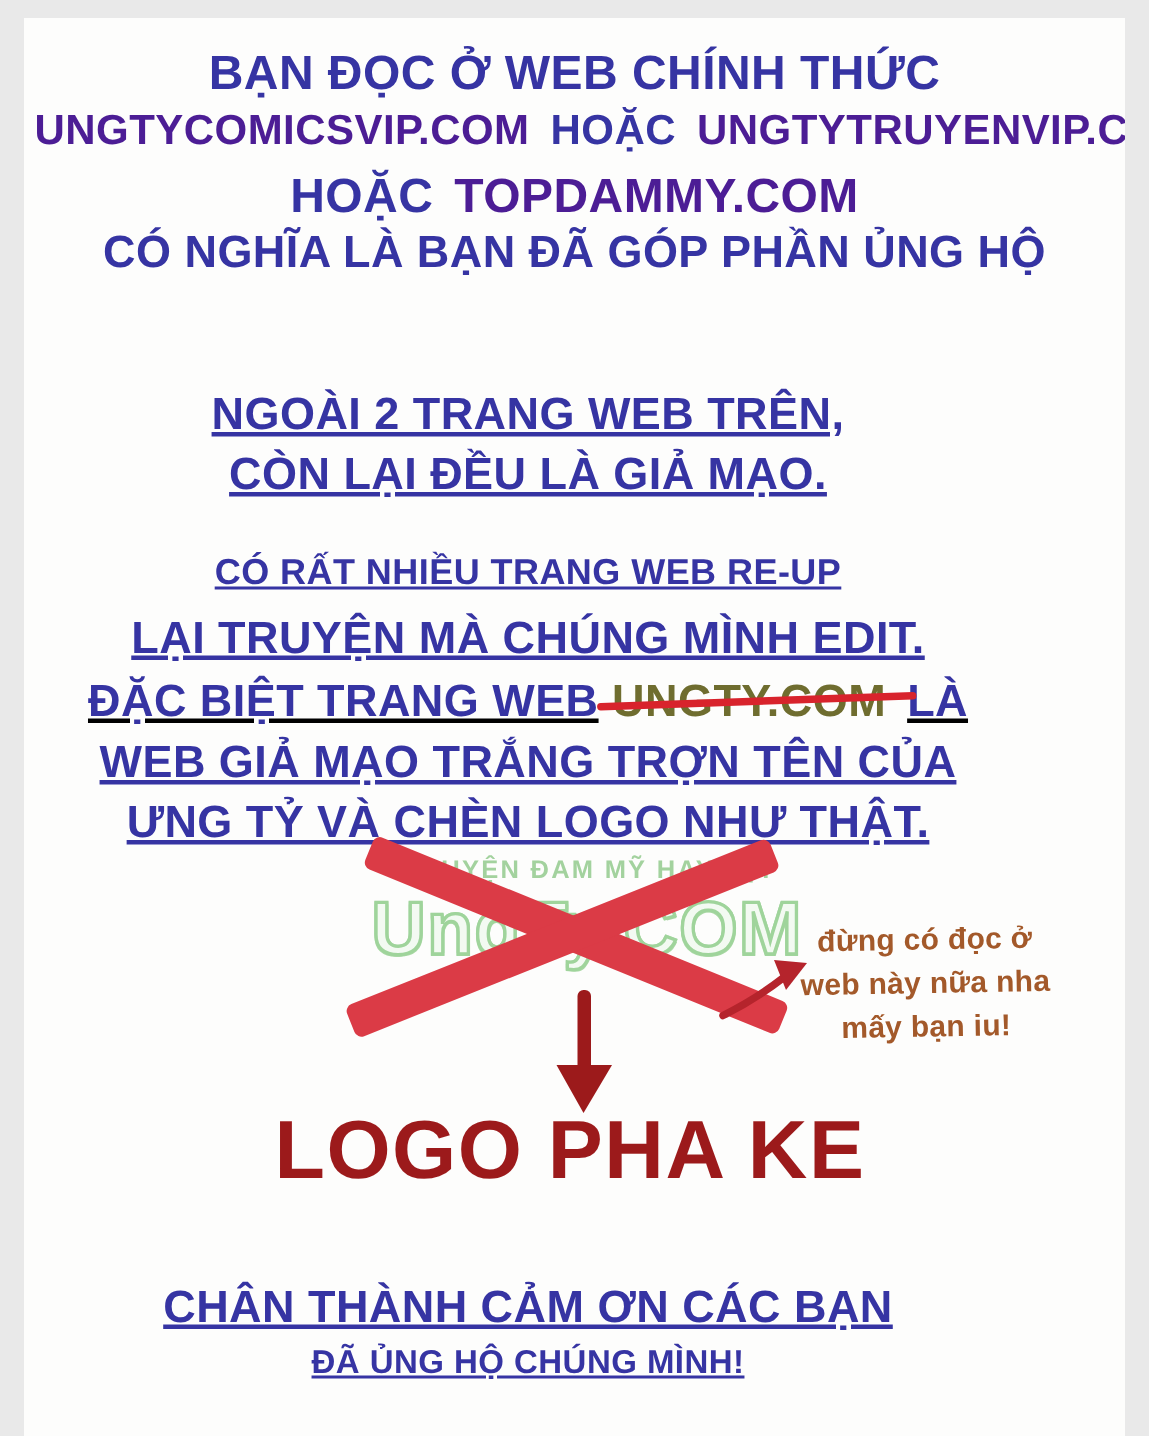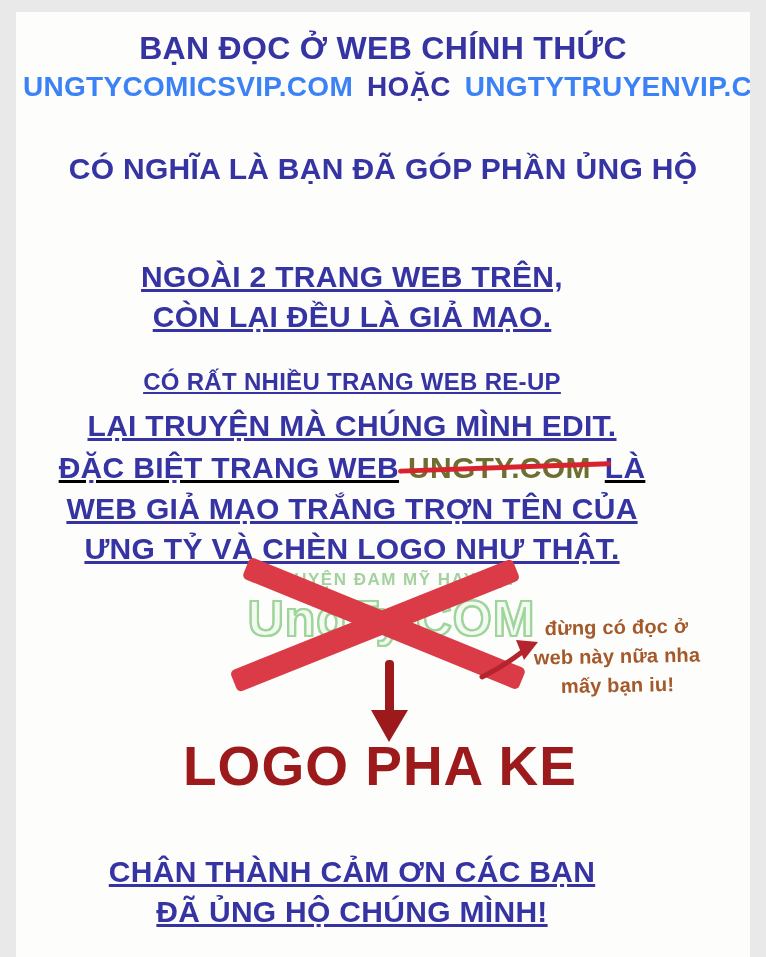--- a/index.html
+++ b/index.html
@@ -3,21 +3,21 @@
 <meta charset="utf-8">
 <style>
   html,body{margin:0;padding:0;background:#e9e9e9;}
   .page{
     position:relative;width:734px;height:957px;background:#fdfdfc;
     font-family:"Liberation Sans","DejaVu Sans",sans-serif;font-weight:700;
     overflow:hidden;margin:12px auto;
   }
   .line{position:absolute;left:0;right:0;text-align:center;white-space:nowrap;letter-spacing:.3px;}
   .blue{color:#3634a3;}
-  .red{color:#3b82f6;}
+  .red{color:#4c1d95;}
   .shift{padding-right:62px;text-decoration:underline;}
   .domline span{margin:0 7px;}
   .fake{position:relative;color:#6f6d2f;display:inline-block;}
   .fake .bar{position:absolute;left:-10px;right:-20px;top:14px;height:5px;background:#d8232c;
     transform:rotate(-2deg);border-radius:3px;}
   .xbar{position:absolute;background:#db3b46;height:23px;border-radius:5px;}
   .x1{left:219px;top:600px;width:298px;transform:rotate(22.2deg);}
   .x2{left:207px;top:602px;width:304px;transform:rotate(-21.8deg);}
   .logo{position:absolute;left:228px;top:558px;width:295px;text-align:center;}
   .logo-tagline{font-size:17px;letter-spacing:1.5px;color:#9ccf97;opacity:.92;white-space:nowrap;}
@@ -36,20 +36,23 @@
 <body>
 
 <div class="page">
 
   <div class="line blue" style="top:18px;font-size:32px">BẠN ĐỌC Ở WEB CHÍNH THỨC</div>
 
   <div class="line domline" style="top:59px;font-size:28px">
     <span class="red">UNGTYCOMICSVIP.COM</span><span class="blue">HOẶC</span><span class="red">UNGTYTRUYENVIP.COM</span>
   </div>
 
+  <div class="line domline" style="top:100px;font-size:32px">
+    <span class="blue">HOẶC</span><span class="red">TOPDAMMY.COM</span>
+  </div>
 
   <div class="line blue" style="top:140px;font-size:30px">CÓ NGHĨA LÀ BẠN ĐÃ GÓP PHẦN ỦNG HỘ</div>
 
   <div class="line blue shift" style="top:248px;font-size:30px">NGOÀI 2 TRANG WEB TRÊN,</div>
   <div class="line blue shift" style="top:288px;font-size:30px">CÒN LẠI ĐỀU LÀ GIẢ MẠO.</div>
 
   <div class="line blue shift" style="top:356px;font-size:24px">CÓ RẤT NHIỀU TRANG WEB RE-UP</div>
   <div class="line blue shift" style="top:397px;font-size:30px">LẠI TRUYỆN MÀ CHÚNG MÌNH EDIT.</div>
 
   <div class="line shift" style="top:439px;font-size:30px">
@@ -78,15 +81,15 @@
   </div>
 
   <svg class="svgabs" style="left:351px;top:648px" width="44" height="84" viewBox="0 0 44 84">
     <rect x="18" y="0" width="9" height="56" rx="4" fill="#9c1a1b"></rect>
     <polygon points="4,50 41,50 22,82" fill="#9c1a1b"></polygon>
   </svg>
 
   <div class="caption">LOGO PHA KE</div>
 
   <div class="line blue shift" style="top:843px;font-size:30px">CHÂN THÀNH CẢM ƠN CÁC BẠN</div>
-  <div class="line blue shift" style="top:883px;font-size:30px">ĐÃ ỦNG HỘ CHÚNG MÌNH!</div>
+  <div class="line blue shift" style="top:883px;font-size:22px">ĐÃ ỦNG HỘ CHÚNG MÌNH!</div>
 
 </div>
 
 </body></html>

